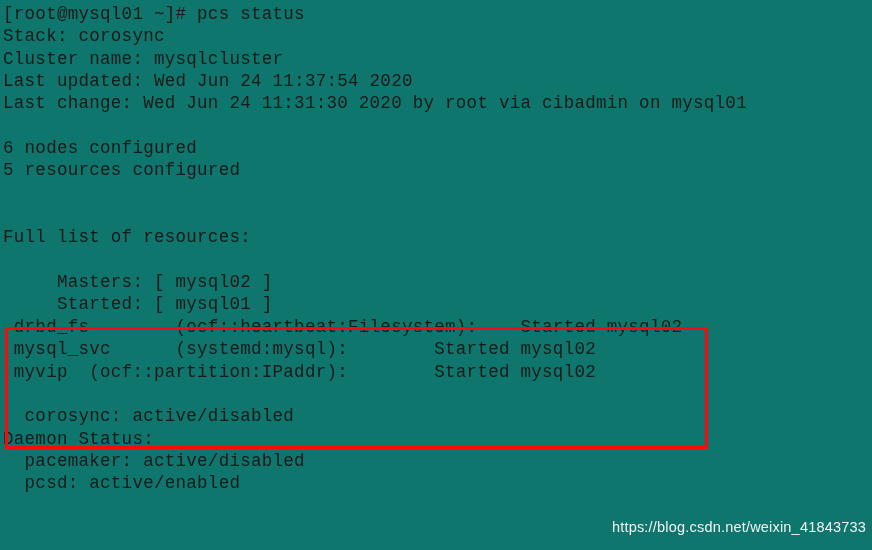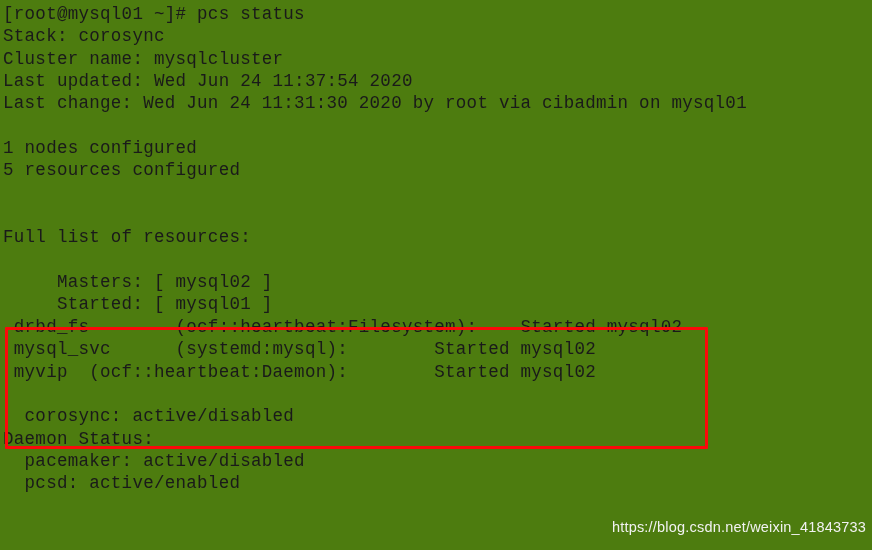--- a/index.html
+++ b/index.html
@@ -12,21 +12,21 @@
     width: 872px;
     height: 550px;
     overflow: hidden;
     font-family: "Liberation Mono", "DejaVu Sans Mono", monospace;
   }
 
   #terminal {
     position: relative;
     width: 872px;
     height: 550px;
-    background: #4d7c0f;
+    background: #0f766e;
     color: #1a1a1a;
     font-family: "Liberation Mono", "DejaVu Sans Mono", monospace;
     font-size: 17.5px;
     line-height: 22.35px;
     letter-spacing: 0.28px;
     padding: 3px 0 14px 3px;
     box-sizing: border-box;
   }
 
   .term-line {
@@ -73,31 +73,31 @@
 
 <div id="terminal">
 
   <div id="terminal-output">
     <div class="term-line">[root@mysql01 ~]# pcs status</div>
     <div class="term-line">Stack: corosync</div>
     <div class="term-line">Cluster name: mysqlcluster</div>
     <div class="term-line">Last updated: Wed Jun 24 11:37:54 2020</div>
     <div class="term-line">Last change: Wed Jun 24 11:31:30 2020 by root via cibadmin on mysql01</div>
     <div class="term-line blank"></div>
-    <div class="term-line">1 nodes configured</div>
+    <div class="term-line">6 nodes configured</div>
     <div class="term-line">5 resources configured</div>
     <div class="term-line blank"></div>
     <div class="term-line blank"></div>
     <div class="term-line">Full list of resources:</div>
     <div class="term-line blank"></div>
     <div class="term-line">     Masters: [ mysql02 ]</div>
     <div class="term-line">     Started: [ mysql01 ]</div>
     <div class="term-line"> drbd_fs        (ocf::heartbeat:Filesystem):    Started mysql02</div>
     <div class="term-line"> mysql_svc      (systemd:mysql):        Started mysql02</div>
-    <div class="term-line"> myvip  (ocf::heartbeat:Daemon):        Started mysql02</div>
+    <div class="term-line"> myvip  (ocf::partition:IPaddr):        Started mysql02</div>
     <div class="term-line blank"></div>
     <div class="term-line">  corosync: active/disabled</div>
     <div class="term-line">Daemon Status:</div>
     <div class="term-line">  pacemaker: active/disabled</div>
     <div class="term-line">  pcsd: active/enabled</div>
   </div>
 
   <div id="highlight-box" style="left: 5px; top: 327px; width: 703px; height: 122px; border-color: rgb(251, 10, 10);"></div>
 
   <div id="watermark" style="color: rgb(242, 242, 242);">https://blog.csdn.net/weixin_41843733</div>

